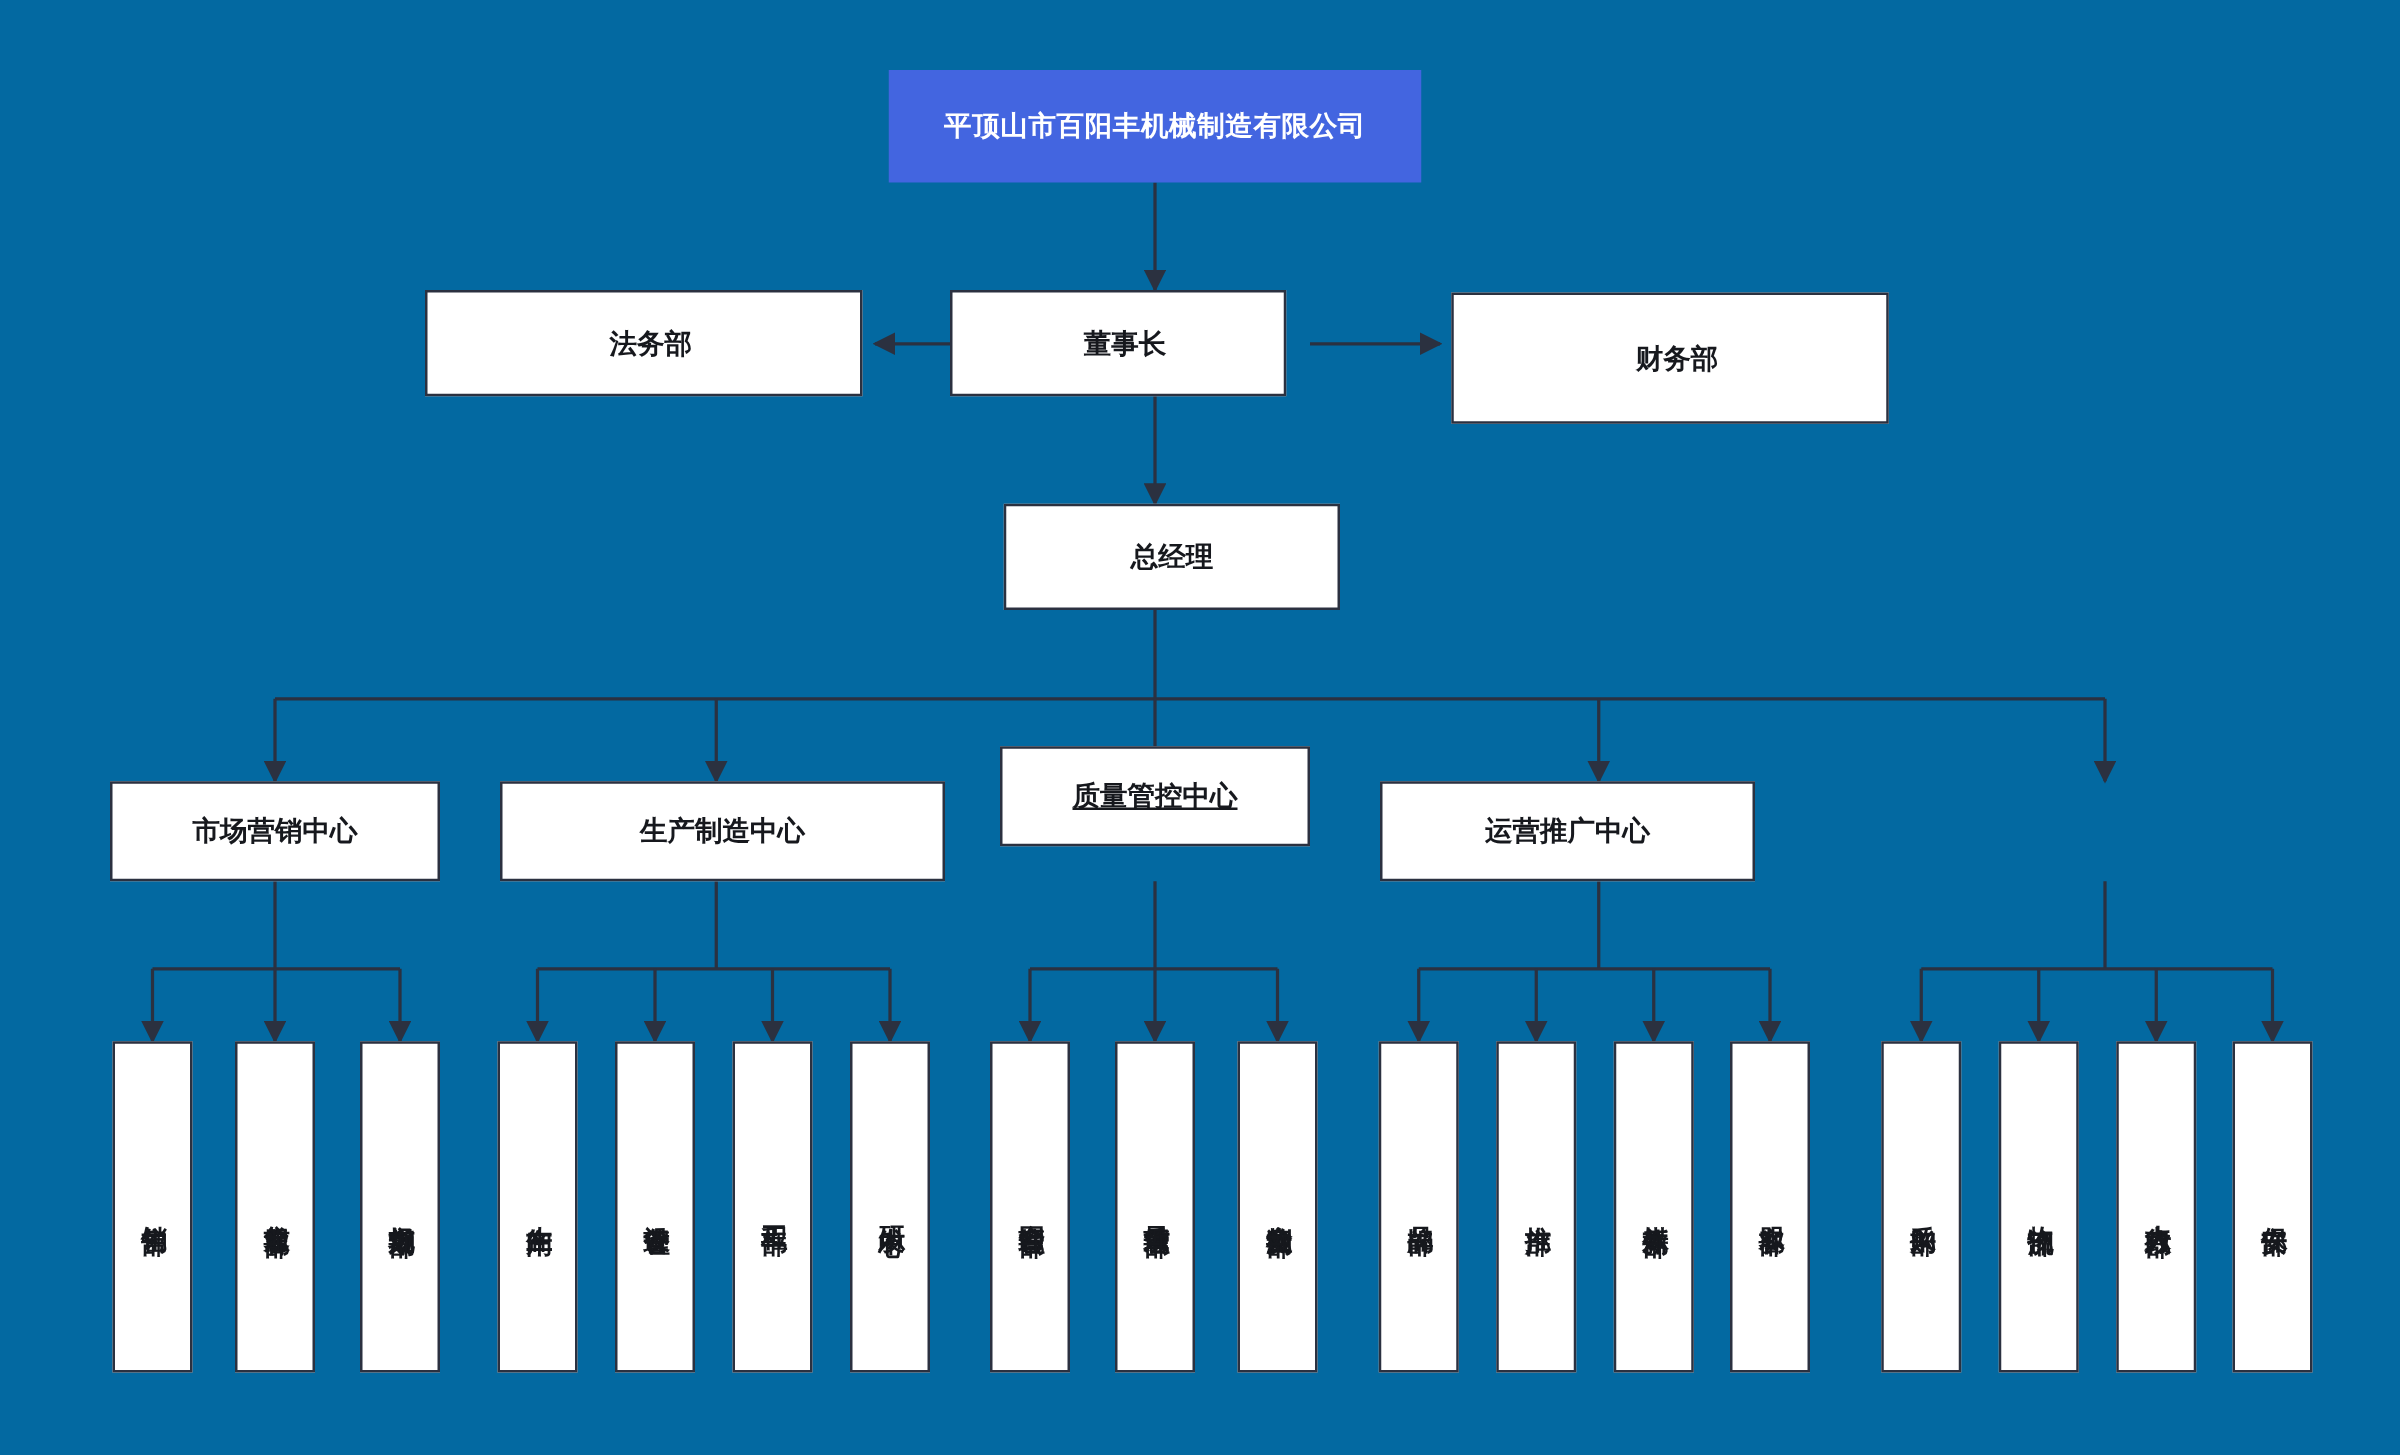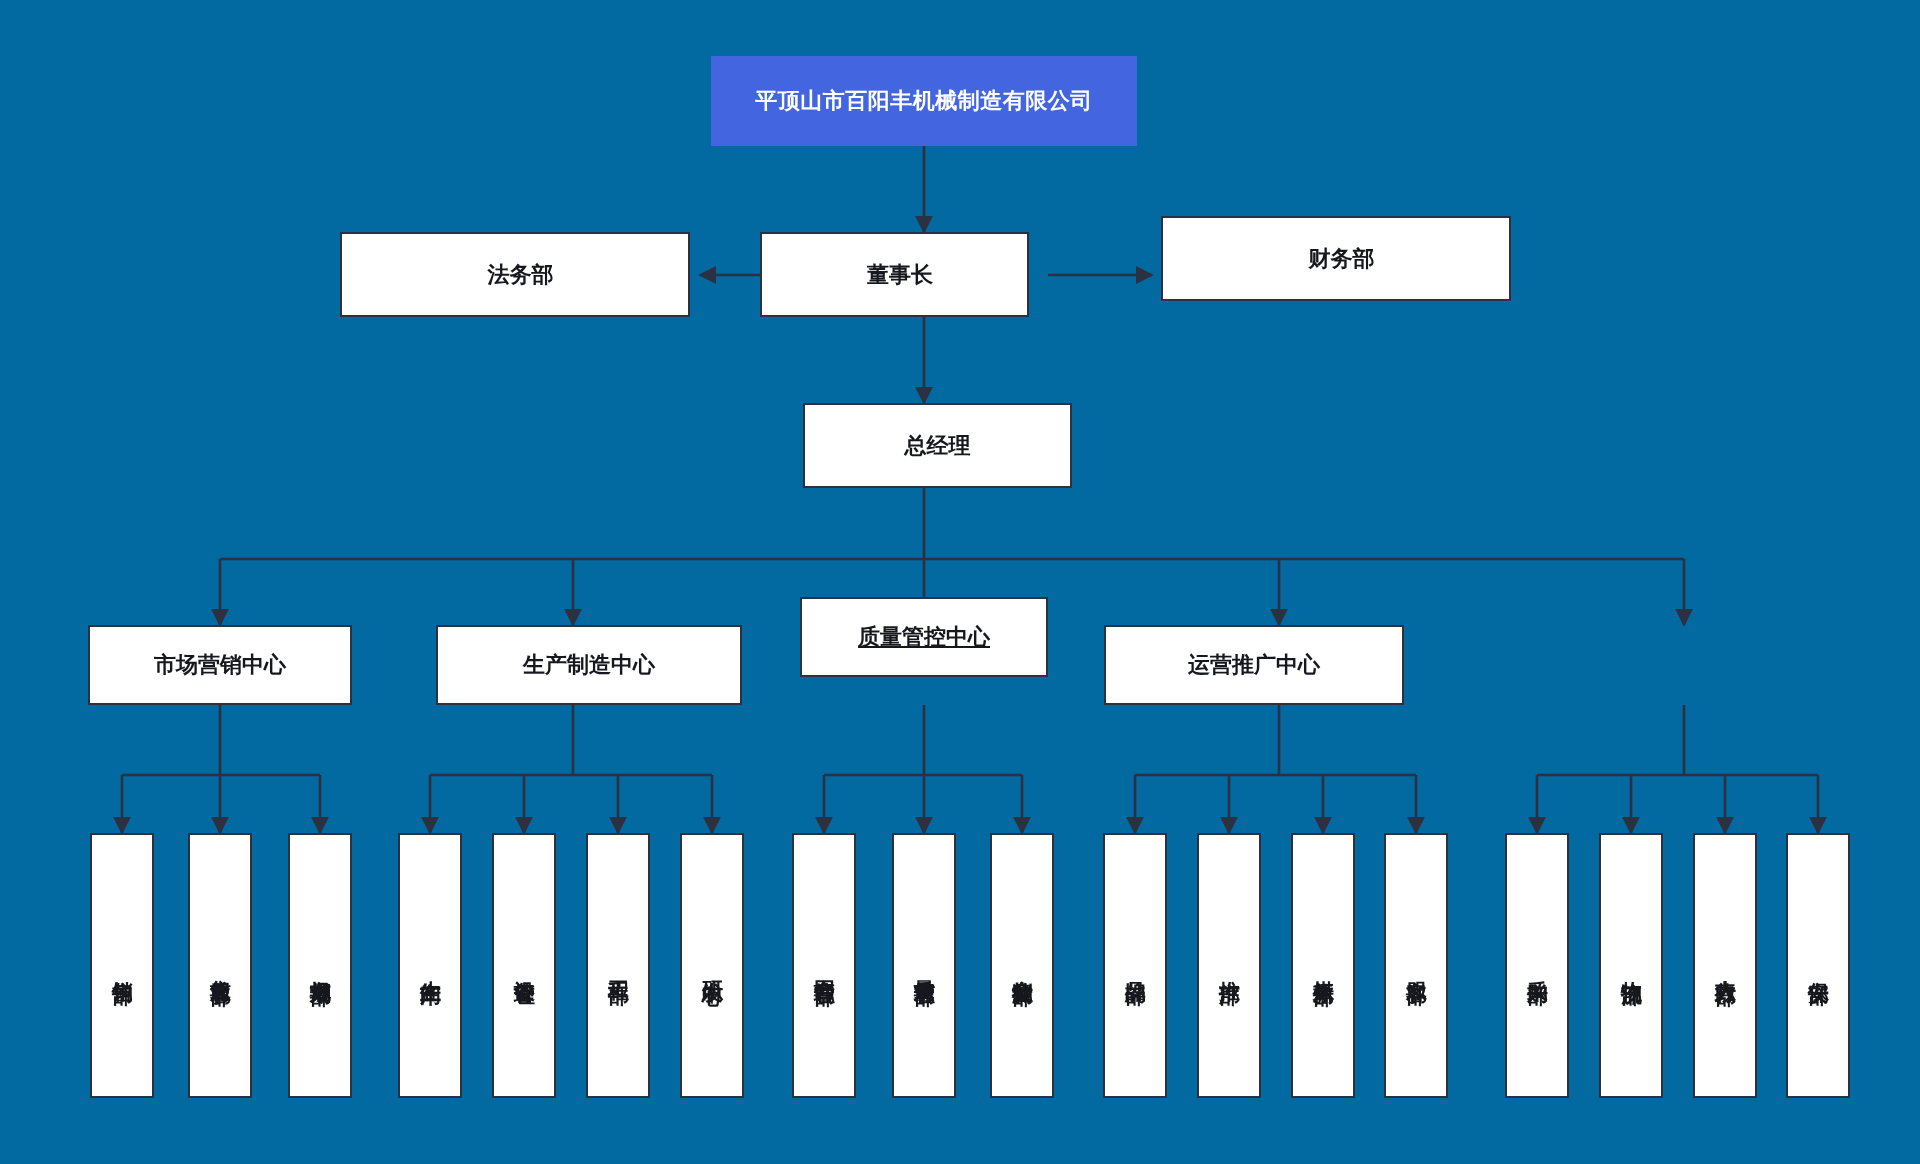--- a/index.html
+++ b/index.html
@@ -136,27 +136,27 @@
       <path d="M 1818 775 L 1818 833" marker-end="url(#arrow)"></path>
     </g>
   </svg>
 
   <div class="node root" style="left:711px; top:56px; width:426px; height:90px;">平顶山市百阳丰机械制造有限公司</div>
 
   <div class="node level2" style="left:340px; top:232px; width:350px; height:85px;">法务部</div>
 
   <div class="node level2" style="left:760px; top:232px; width:269px; height:85px;">董事长</div>
 
-  <div class="node level2" style="left:1161px; top:216px; width:350px; height:85px;">财务部</div>
+  <div class="node level2" style="left:1161px; top:234px; width:350px; height:105px;">财务部</div>
 
   <div class="node level3" style="left:803px; top:403px; width:269px; height:85px;">总经理</div>
 
   <div class="node center" style="left:88px; top:625px; width:264px; height:80px;">市场营销中心</div>
 
-  <div class="node center" style="left:400px; top:625px; width:306px; height:80px;margin-left:36px;">生产制造中心</div>
+  <div class="node center" style="left:400px; top:625px; width:356px; height:80px;">生产制造中心</div>
 
   <div class="node center" style="left:800px; top:597px; width:248px; height:80px;text-decoration:underline;">质量管控中心</div>
 
   <div class="node center" style="left:1104px; top:625px; width:300px; height:80px;">运营推广中心</div>
 
 
   <div class="node leaf" style="left:90px; top:833px; width:64px; height:265px;">
     <span class="vtext">销售部</span>
   </div>
   <div class="node leaf" style="left:188px; top:833px; width:64px; height:265px;">

